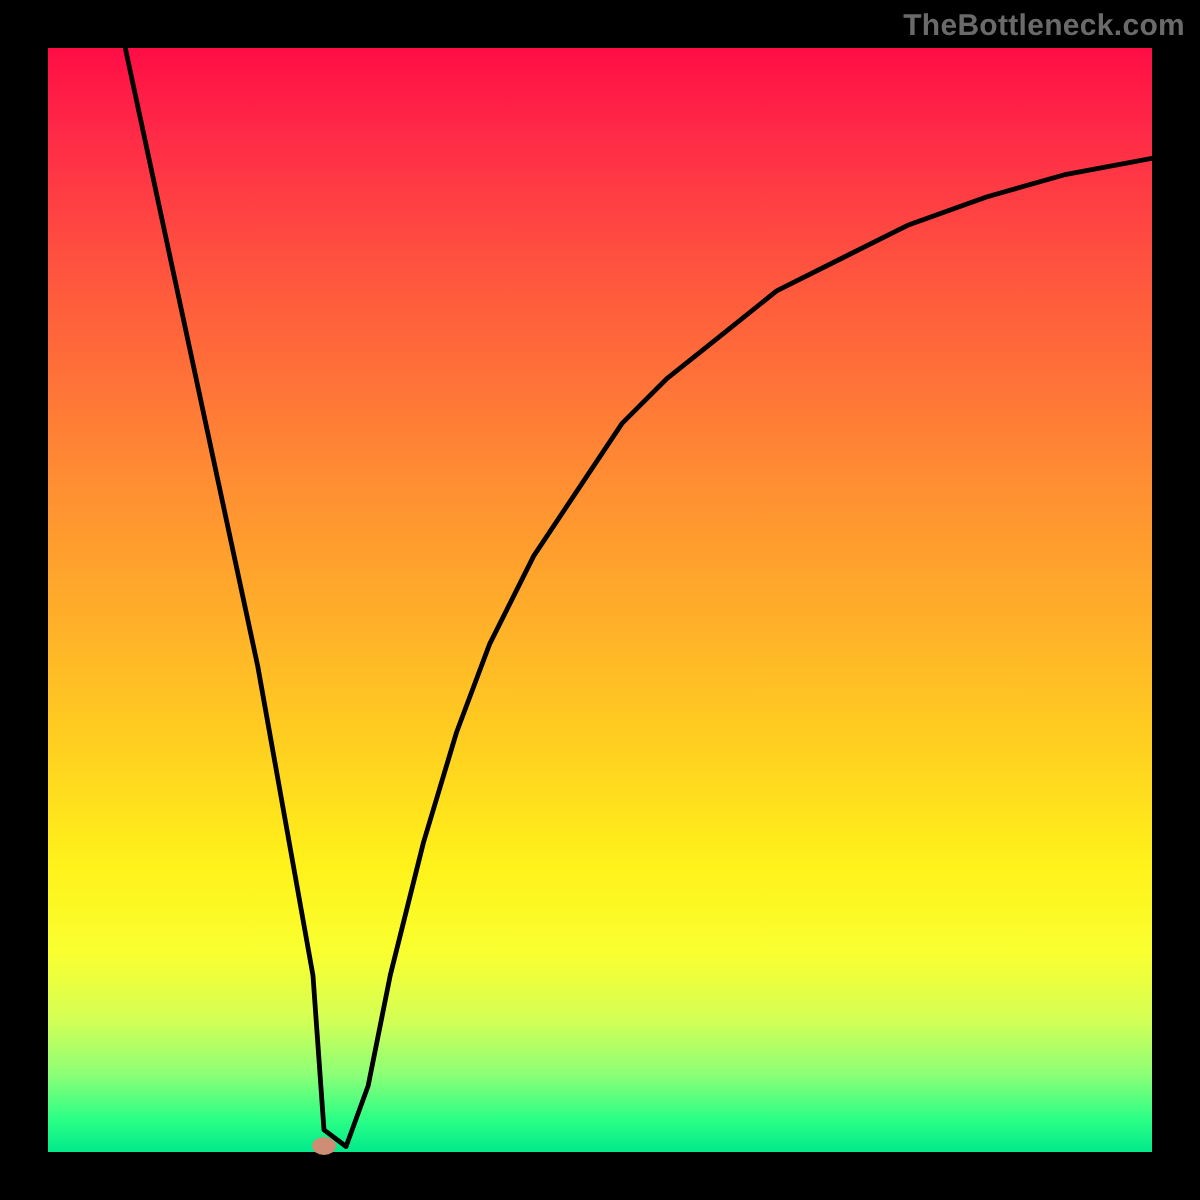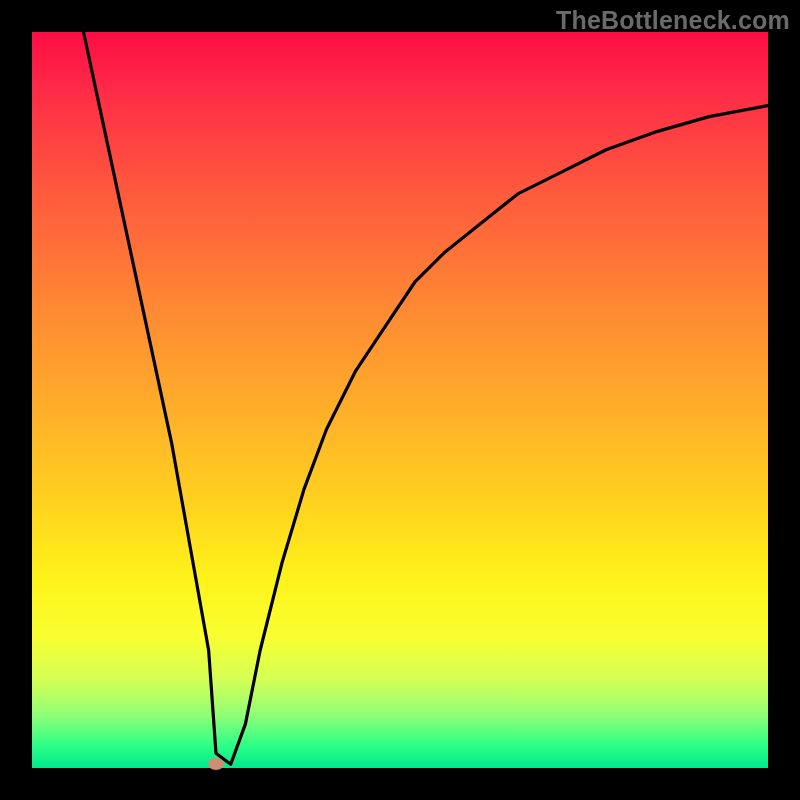--- a/index.html
+++ b/index.html
@@ -38,21 +38,21 @@
       #8cff77 93%,
       #2cff86 97%,
       #00e98a 100%
     );
   }
   .attribution {
     position: absolute;
     top: 6px;
     right: 10px;
     font-family: Arial, Helvetica, sans-serif;
-    font-size: 25px;
+    font-size: 20px;
     font-weight: 600;
     color: #6a6a6a;
     letter-spacing: 0.2px;
   }
   svg.curve {
     position: absolute;
     left: 0;
     top: 0;
     width: 736px;
     height: 736px;

